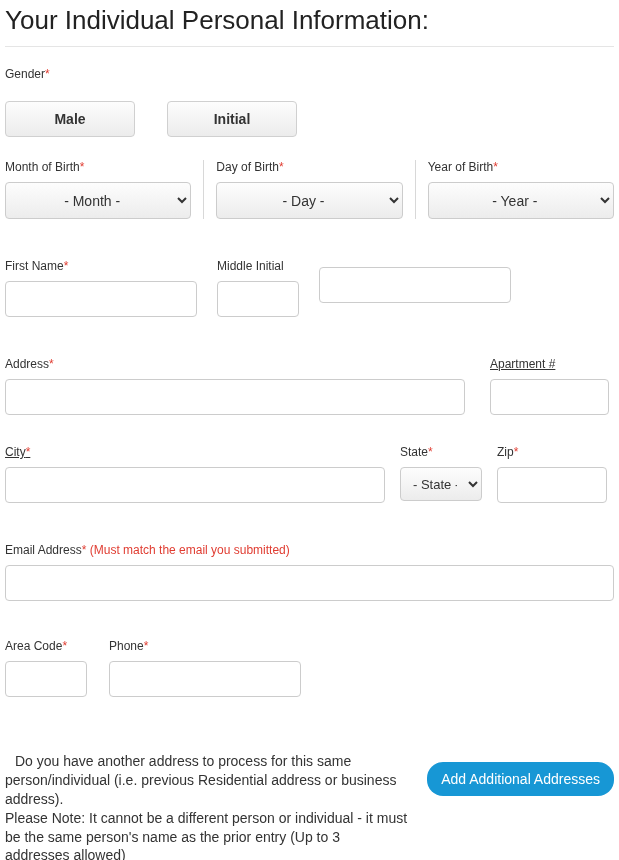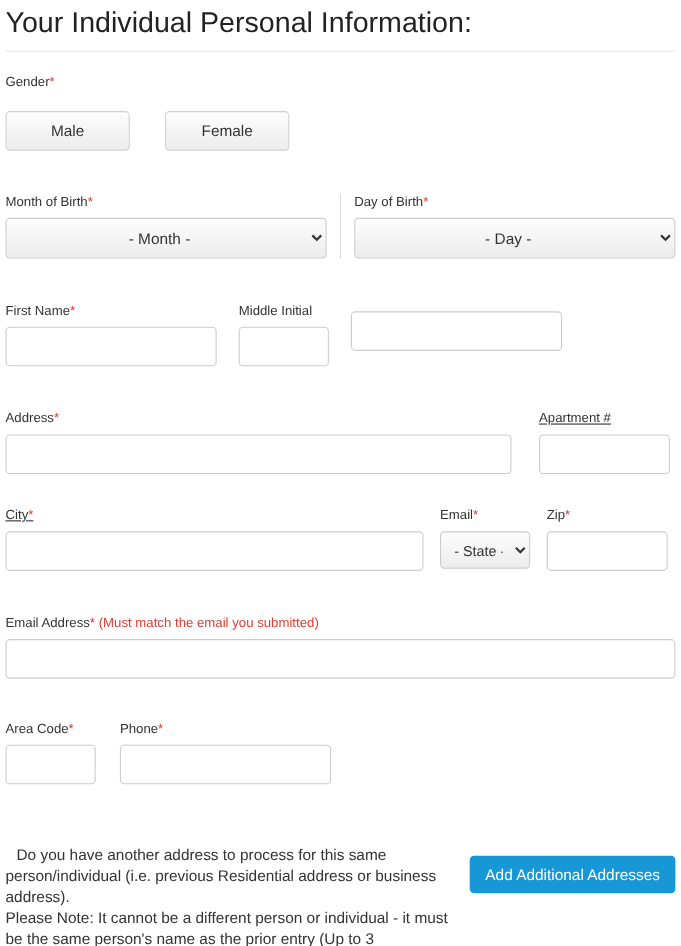--- a/index.html
+++ b/index.html
@@ -22,30 +22,31 @@
       margin-bottom: 20px;
     }
     .label {
       font-size: 12px;
       color: #333;
       display: block;
     }
     .req { color: #e03c31; }
     .red-note { color: #e03c31; font-size: 12px; text-align: right; }
     .btn-toggle {
-      width: 113px;
+      width: 130px;
       height: 36px;
       background: linear-gradient(#fdfdfd, #ececec);
       border: 1px solid #d0d0d0;
       border-radius: 4px;
       font-size: 14px;
       color: #333;
       cursor: pointer;
-    }
-    .dob-row { display: flex; gap: 0; margin-top: 39px; margin-bottom: 40px; }
+      font-weight: bold;
+    }
+    .dob-row { display: flex; gap: 0; margin-top: 23px; margin-bottom: 40px; }
     .dob-col { flex: 1; padding-right: 12px; border-right: 1px solid #d8d8d8; }
     .dob-col + .dob-col { padding-left: 12px; }
     .dob-col:last-child { border-right: none; padding-right: 0; }
     select {
       width: 100%;
       height: 37px;
       border: 1px solid #ccc;
       border-radius: 4px;
       background: linear-gradient(#fdfdfd, #ececec);
       font-size: 14px;
@@ -85,56 +86,62 @@
     .phone-row { display: flex; gap: 22px; margin-top: 38px; }
     .col-area { width: 82px; }
     .col-phone { width: 192px; }
     .footer-row { display: flex; gap: 20px; margin-top: 55px; align-items: flex-start; }
     .footer-text { flex: 1; font-size: 14px; color: #333; line-height: 1.35; }
     .footer-text .indent { text-indent: 10px; display: block; }
     .btn-primary {
       background: #1797d5;
       color: #fff;
       border: none;
-      border-radius: 4px;
+      border-radius: 16px;
       padding: 9px 14px;
       font-size: 14px;
       cursor: pointer;
       white-space: nowrap;
       margin-top: 10px;
     }
     .gender-buttons { display: flex; gap: 32px; margin-top: 20px; }
   </style>
 </head>
 <body>
 
 <h1>Your Individual Personal Information:</h1>
 <hr class="divider">
 
 <div>
   <span class="label"><span>Gender</span><span class="req">*</span></span>
   <div class="gender-buttons">
     <button class="btn-toggle">Male</button>
-    <button class="btn-toggle">Female</button>
+    <button class="btn-toggle">Initial</button>
   </div>
 </div>
 
 <div class="dob-row">
   <div class="dob-col">
     <span class="label"><span>Month of Birth</span><span class="req">*</span></span>
     <select>
       <option>- Month -</option>
     </select>
   </div>
   <div class="dob-col">
     <span class="label"><span>Day of Birth</span><span class="req">*</span></span>
     <select>
       <option>- Day -</option>
     </select>
   </div>
+  <div class="dob-col">
+    <span class="label"><span>Year of Birth</span><span class="req">*</span></span>
+    <select>
+      <option>- Year -</option>
+    </select>
+  </div>
 </div>
 
 <div class="name-row">
   <div class="col-first">
     <span class="label"><span>First Name</span><span class="req">*</span></span>
     <input type="text" style="">
   </div>
   <div class="col-mid">
     <span class="label">Middle Initial</span>
     <input type="text" style="">
@@ -154,21 +161,21 @@
     <input type="text" style="">
   </div>
 </div>
 
 <div class="city-row">
   <div class="col-city">
     <span class="label"><span>City</span><span class="req">*</span></span>
     <input type="text" style="">
   </div>
   <div class="col-state">
-    <span class="label"><span>Email</span><span class="req">*</span></span>
+    <span class="label"><span>State</span><span class="req">*</span></span>
     <select class="select-small">
       <option>- State -</option>
     </select>
   </div>
   <div class="col-zip">
     <span class="label"><span>Zip</span><span class="req">*</span></span>
     <input type="text" style="">
   </div>
 </div>
 

